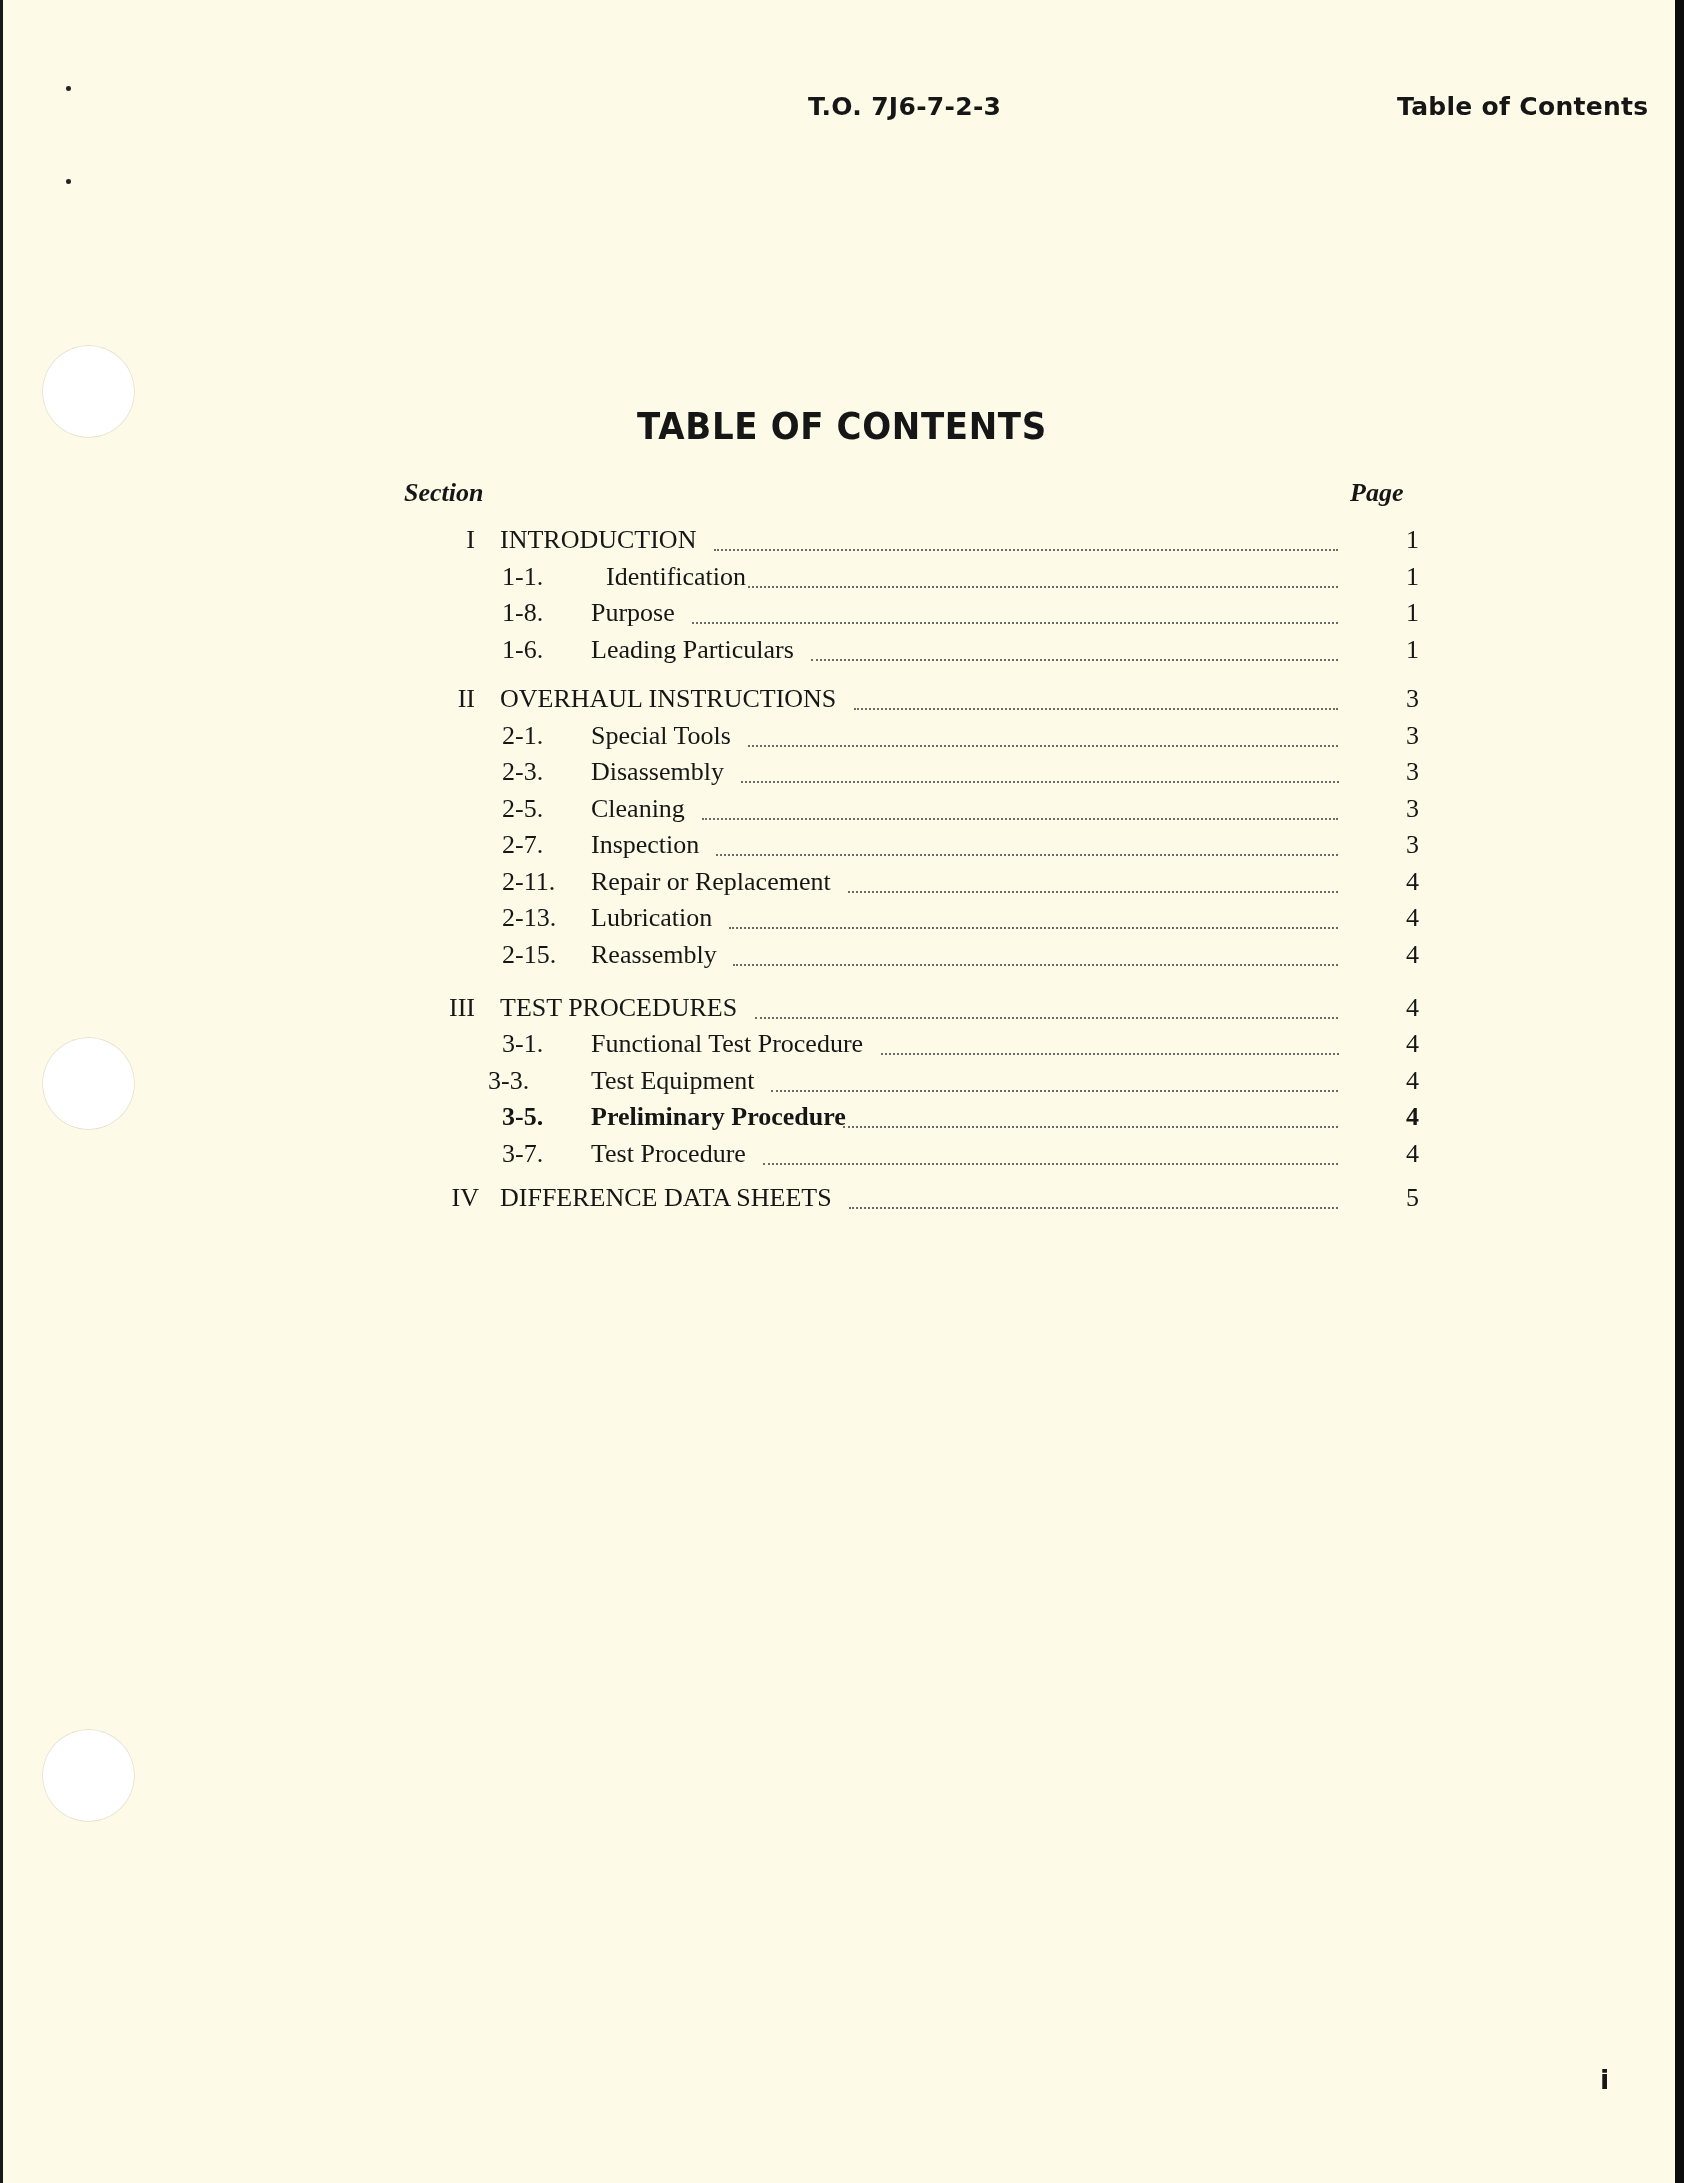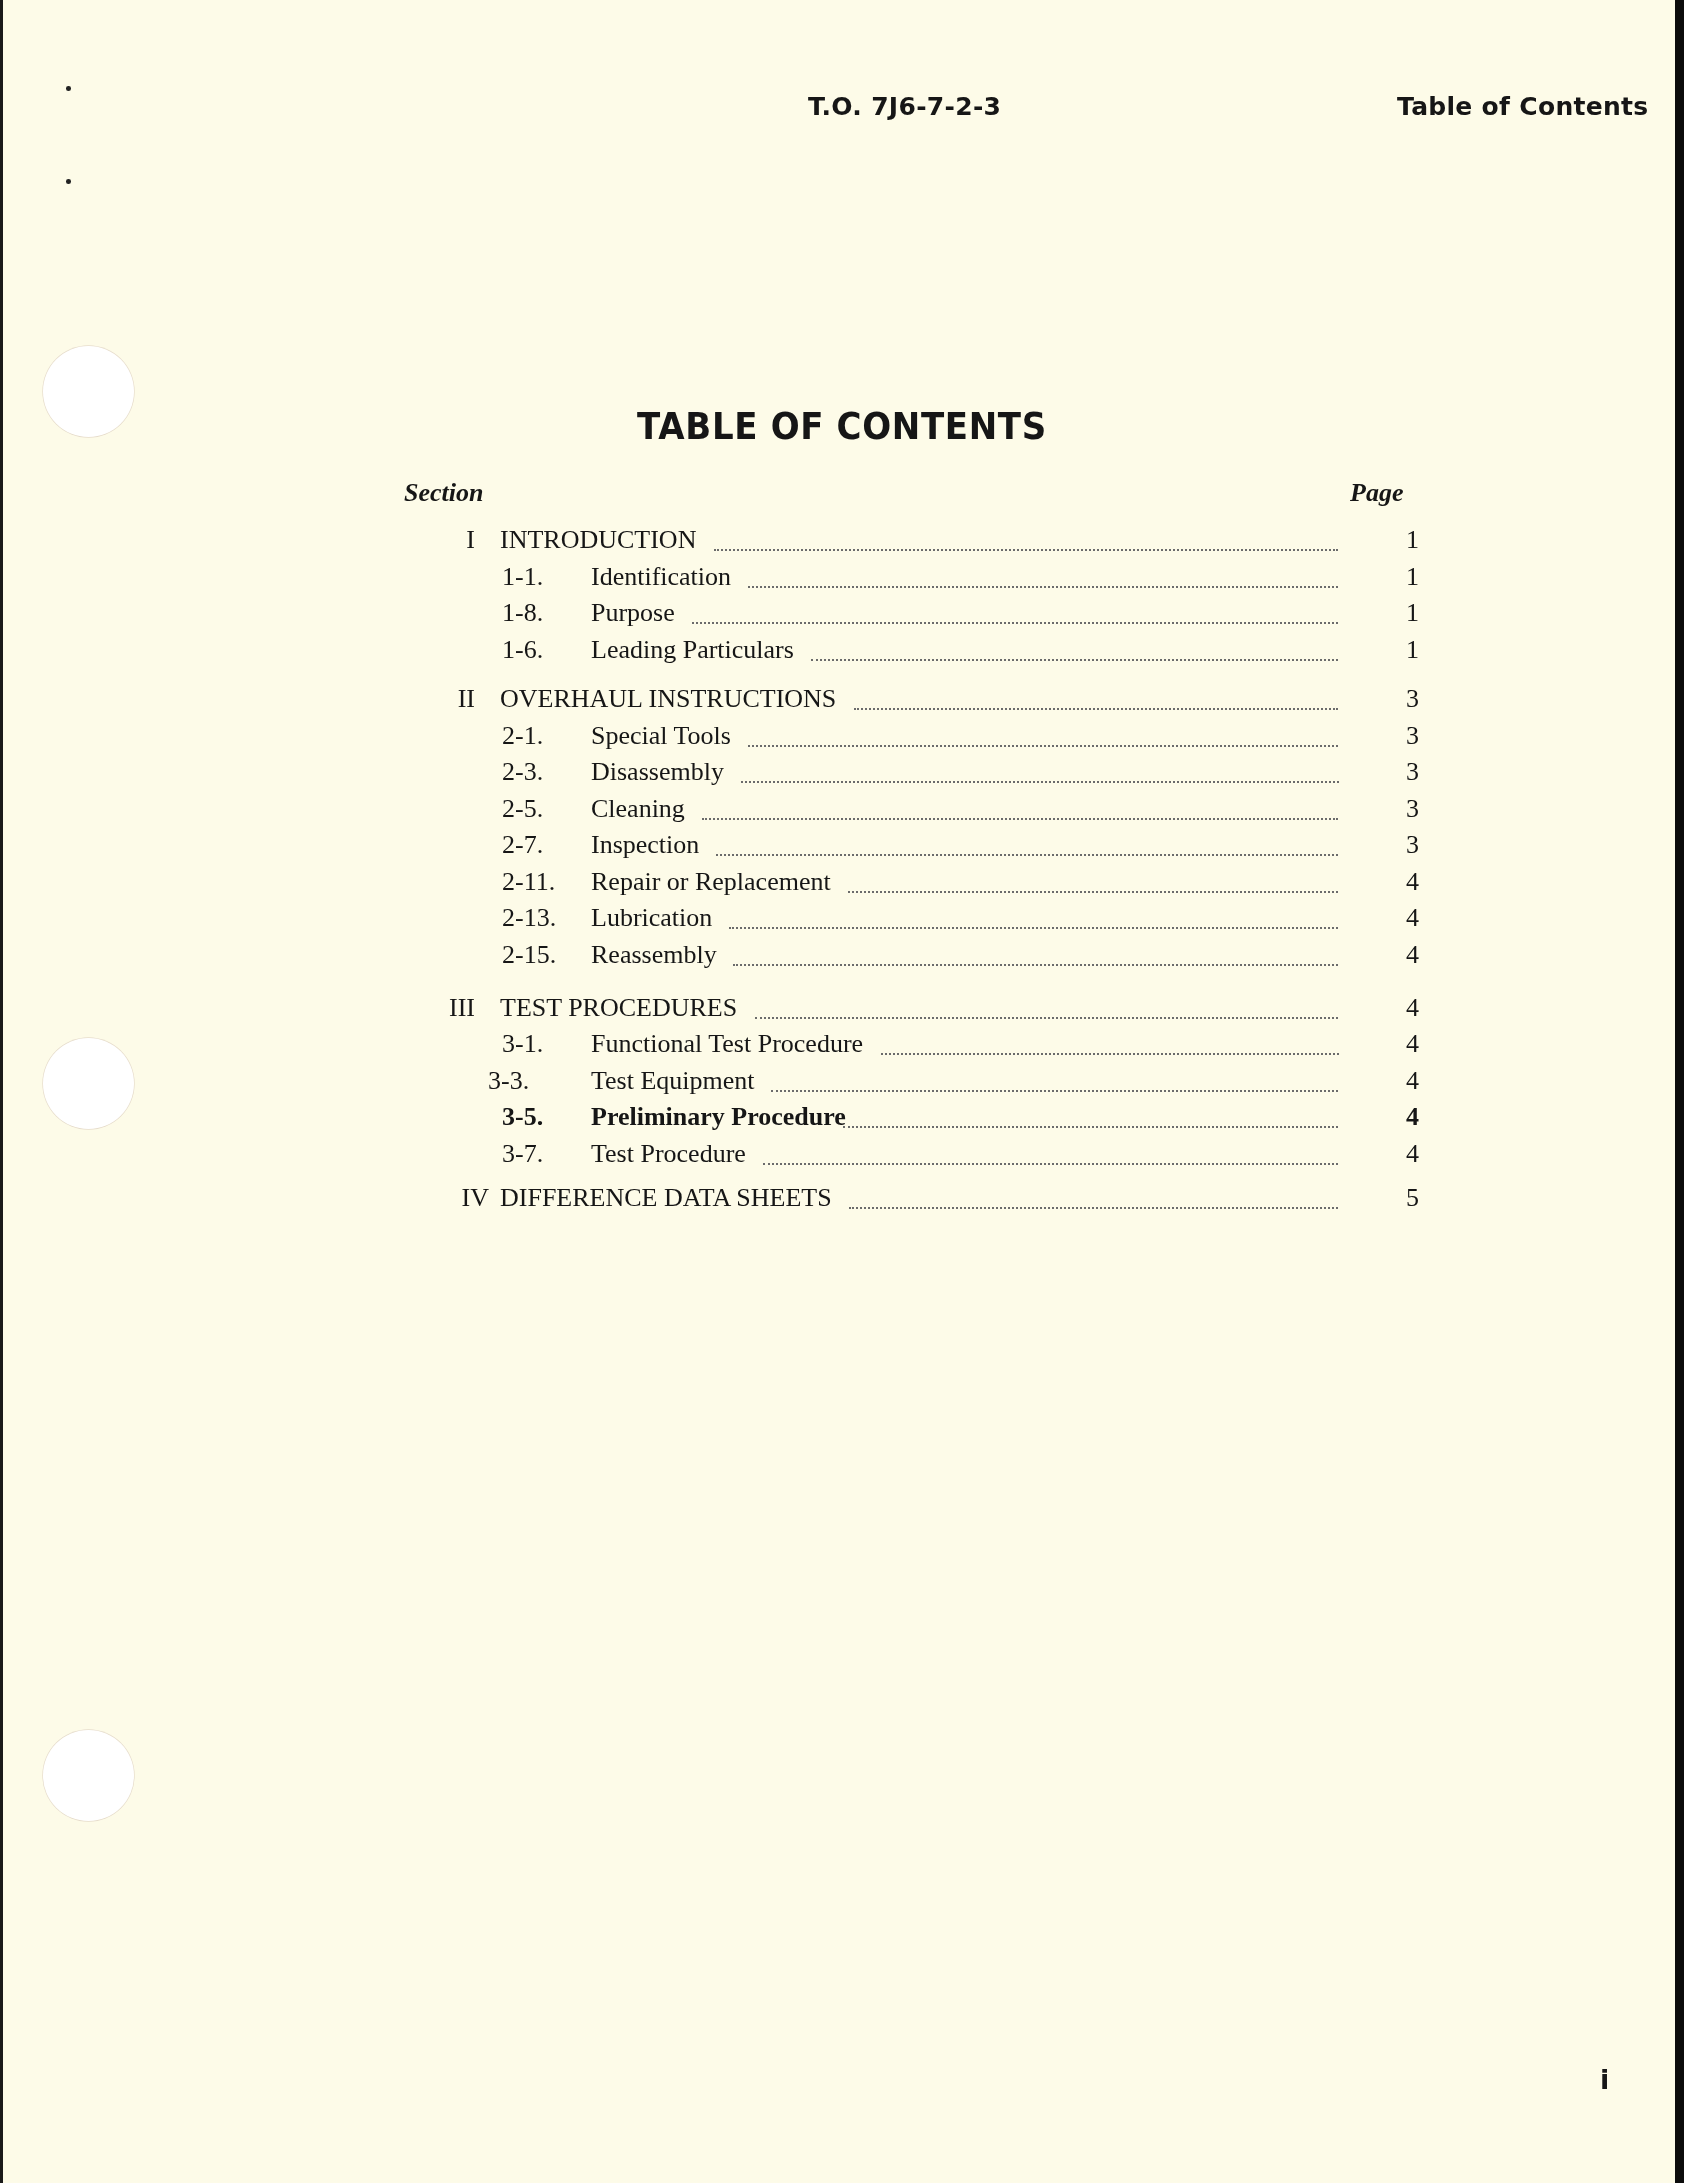--- a/index.html
+++ b/index.html
@@ -65,21 +65,21 @@
 
 <div class="toc" id="toc">
     <div class="row" style="top: 525px;">
       <span class="num" style="left:401px;width:74px;">I</span>
       <span class="lbl" style="left:500px;">INTRODUCTION</span>
       <span class="leader" style="left: 714px; width: 624px; top: 24px;"></span>
       <span class="pg">1</span>
     </div>
     <div class="row" style="top: 562px;">
       <span class="lbl" style="left:502px;">1-1.</span>
-      <span class="lbl" style="left:591px;">Identification</span>
+      <span class="lbl" style="left:606px;">Identification</span>
       <span class="leader" style="left: 748px; width: 590px; top: 24px;"></span>
       <span class="pg">1</span>
     </div>
     <div class="row" style="top: 598px;">
       <span class="lbl" style="left:502px;">1-8.</span>
       <span class="lbl" style="left:591px;">Purpose</span>
       <span class="leader" style="left: 692px; width: 646px; top: 24px;"></span>
       <span class="pg">1</span>
     </div>
     <div class="row" style="top: 635px;">
@@ -160,21 +160,21 @@
       <span class="leader" style="left: 843px; width: 495px; top: 24px;"></span>
       <span class="pg">4</span>
     </div>
     <div class="row" style="top: 1139px;">
       <span class="lbl" style="left:502px;">3-7.</span>
       <span class="lbl" style="left:591px;">Test Procedure</span>
       <span class="leader" style="left: 763px; width: 575px; top: 24px;"></span>
       <span class="pg">4</span>
     </div>
     <div class="row" style="top: 1183px;">
-      <span class="num" style="left:415px;width:74px;">IV</span>
+      <span class="num" style="left:405px;width:74px;">IV</span>
       <span class="lbl" style="left:500px;">DIFFERENCE DATA SHEETS</span>
       <span class="leader" style="left: 849px; width: 489px; top: 24px;"></span>
       <span class="pg">5</span>
     </div>
   </div>
 
 <div class="footer-page">i</div>
 
 
 </body></html>

